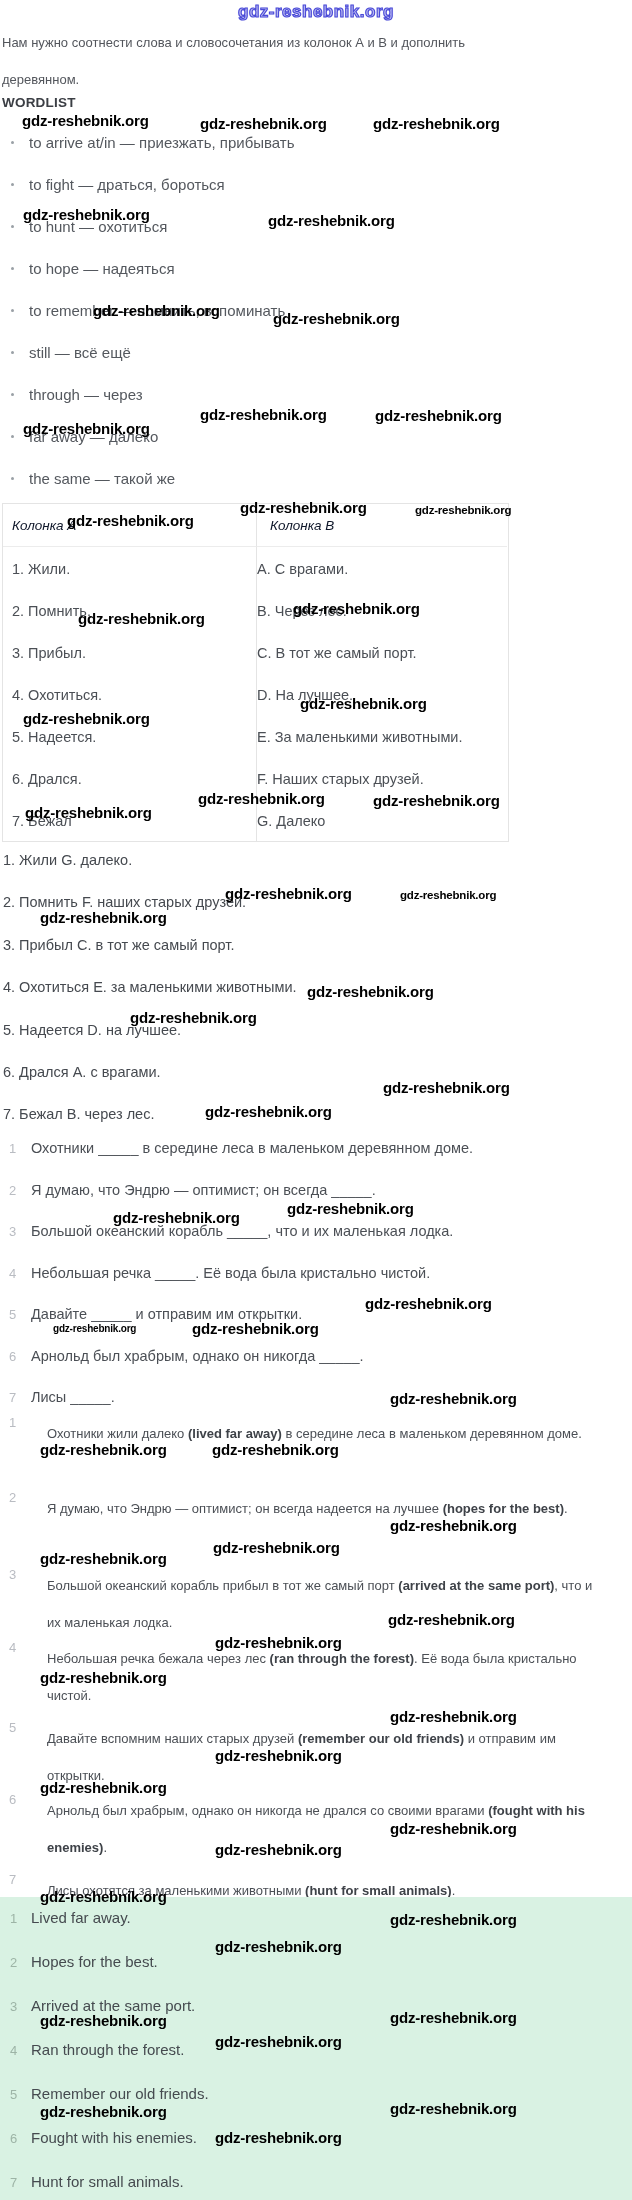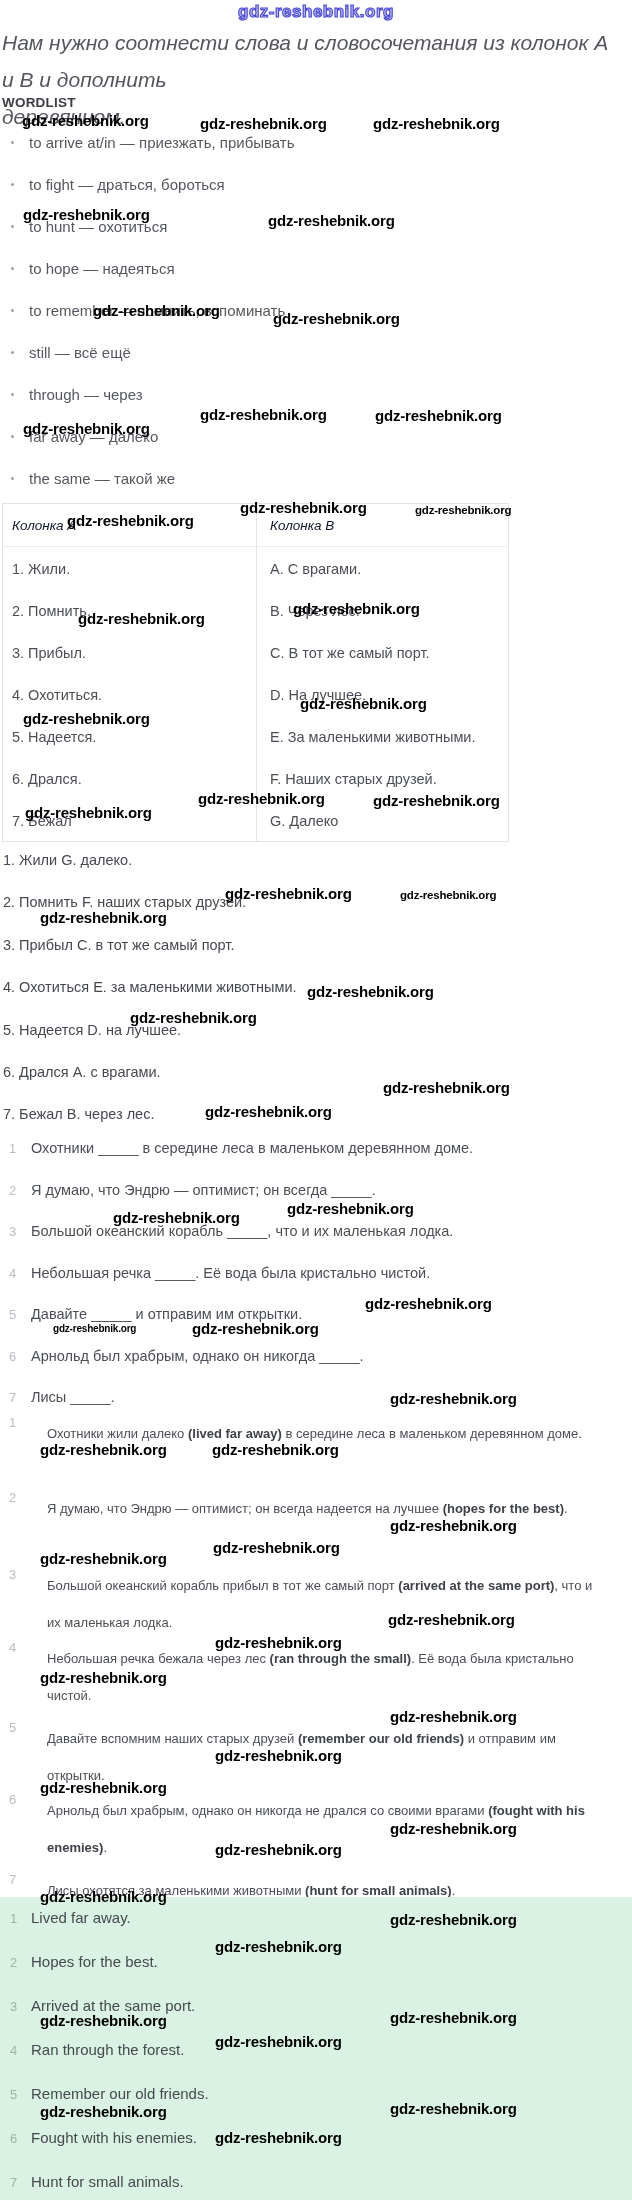--- a/index.html
+++ b/index.html
@@ -4,35 +4,35 @@
 <style>
   html,body{margin:0;padding:0;background:#fff;}
   .page{position:relative;width:632px;height:2200px;background:#fff;overflow:hidden;
         font-family:"Liberation Sans","DejaVu Sans",sans-serif;color:#4a4e55;}
 
   
   .top-wm{position:absolute;top:2px;left:0;width:100%;text-align:center;
           font-size:17px;font-weight:700;letter-spacing:.5px;
           color:#b9b9ef;-webkit-text-stroke:1.1px #4a4ad8;text-shadow:0 0 1px #7d7de0;}
 
-  .intro{position:absolute;top:24px;left:2px;width:620px;font-size:21px;
-         line-height:37px;color:#53565c;font-style:italic;}
+  .intro{position:absolute;top:24px;left:2px;width:620px;font-size:13px;
+         line-height:37px;color:#53565c;}
   .wl-title{position:absolute;top:95px;left:2px;font-size:13.5px;font-weight:700;
             letter-spacing:.2px;color:#3b3e44;margin:0;}
 
   .wordlist{position:absolute;top:134px;left:2px;margin:0;padding:0;list-style:none;width:600px;}
   .wordlist li{height:42px;font-size:15px;color:#54585e;}
   .dot{display:inline-block;width:3px;height:3px;border-radius:50%;background:#9aa0a6;
        vertical-align:4px;margin:0 15px 0 9px;}
 
   
   .mtable{position:absolute;top:503px;left:2px;width:505px;border:1px solid #e4e4e4;
           display:grid;grid-template-columns:253px 251px;}
   .mtable .cell{font-size:14.5px;color:#4b4f55;height:28px;padding:14px 0 0 9px;}
-  .mtable .colB{border-left:1px solid #e4e4e4;padding-left:13px;}
+  .mtable .colB{border-left:1px solid #e4e4e4;padding-left:0;}
   .mtable .hcell{font-size:13.5px;font-style:italic;color:#0f172a;height:28px;padding:14px 0 0 9px;
                  border-bottom:1px solid #ececec;}
   .mtable .hcell.colB{padding-left:13px;}
 
   .matches{position:absolute;top:852px;left:3px;width:620px;}
   .matches div{height:42.4px;font-size:14.5px;color:#45494f;}
 
   .gaps{position:absolute;top:1140px;left:0;width:630px;}
   .gline{height:41.5px;font-size:14.5px;}
   .gnum{display:inline-block;width:22px;margin-left:9px;color:#b9bcc2;font-size:13px;}
@@ -128,21 +128,21 @@
       <div class="ans" style="top: 1490px;">
         <span class="anum">2</span>
         <span class="atext"><span>Я думаю, что Эндрю — оптимист; он всегда надеется на лучшее </span><b>(hopes for the best)</b><span>.</span></span>
       </div>
       <div class="ans" style="top: 1567px;">
         <span class="anum">3</span>
         <span class="atext"><span>Большой океанский корабль прибыл в тот же самый порт </span><b>(arrived at the same port)</b><span>, что и их маленькая лодка.</span></span>
       </div>
       <div class="ans" style="top: 1640px;">
         <span class="anum">4</span>
-        <span class="atext"><span>Небольшая речка бежала через лес </span><b>(ran through the small)</b><span>. Её вода была кристально чистой.</span></span>
+        <span class="atext"><span>Небольшая речка бежала через лес </span><b>(ran through the forest)</b><span>. Её вода была кристально чистой.</span></span>
       </div>
       <div class="ans" style="top: 1720px;">
         <span class="anum">5</span>
         <span class="atext"><span>Давайте вспомним наших старых друзей </span><b>(remember our old friends)</b><span> и отправим им открытки.</span></span>
       </div>
       <div class="ans" style="top: 1792px;">
         <span class="anum">6</span>
         <span class="atext"><span>Арнольд был храбрым, однако он никогда не дрался со своими врагами </span><b>(fought with his enemies)</b><span>.</span></span>
       </div>
       <div class="ans" style="top: 1872px;">

